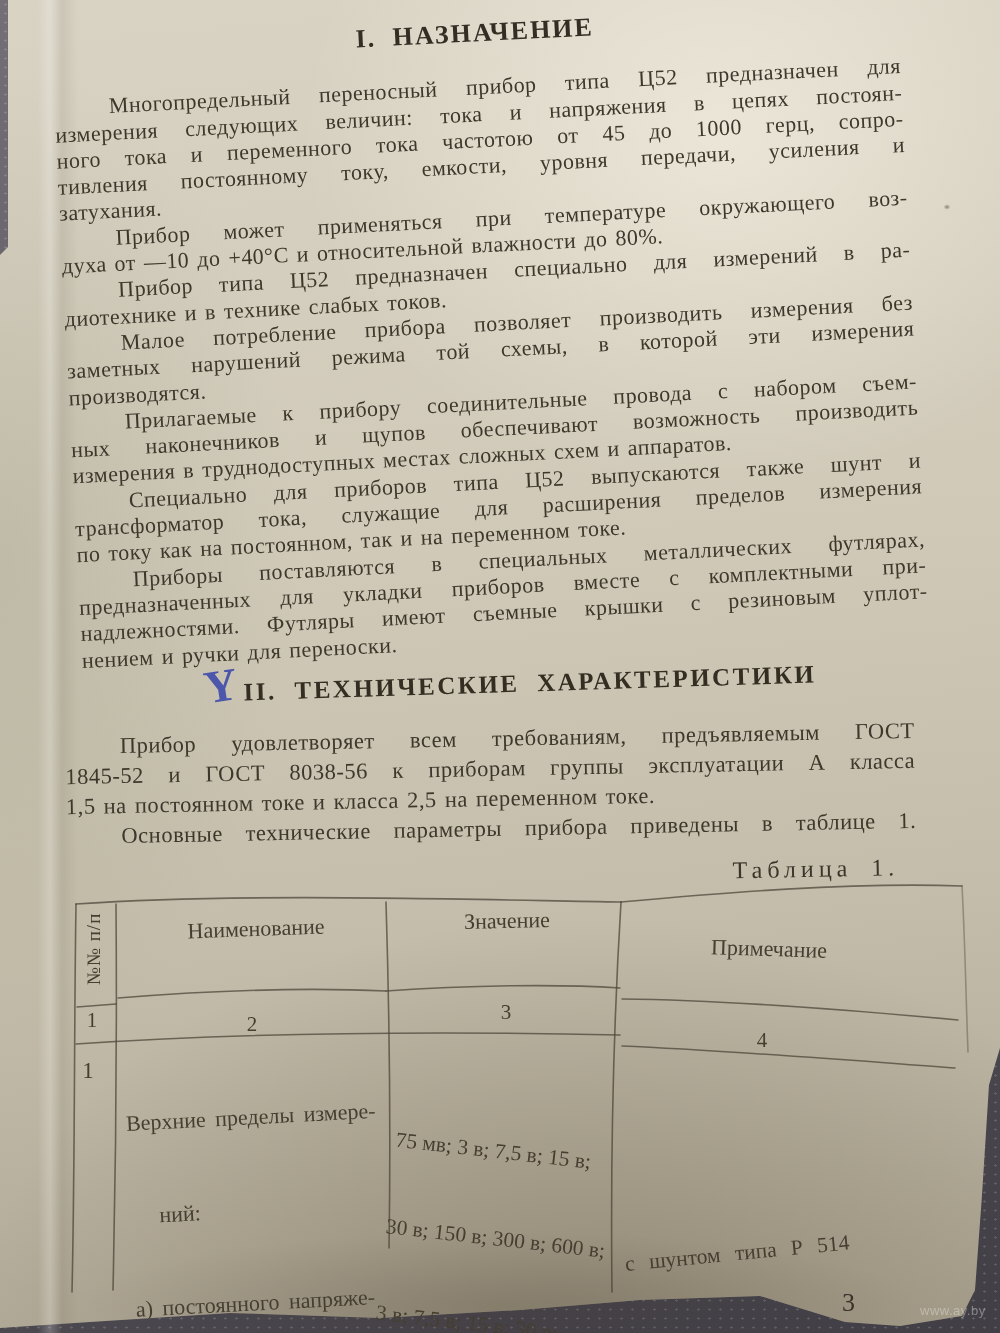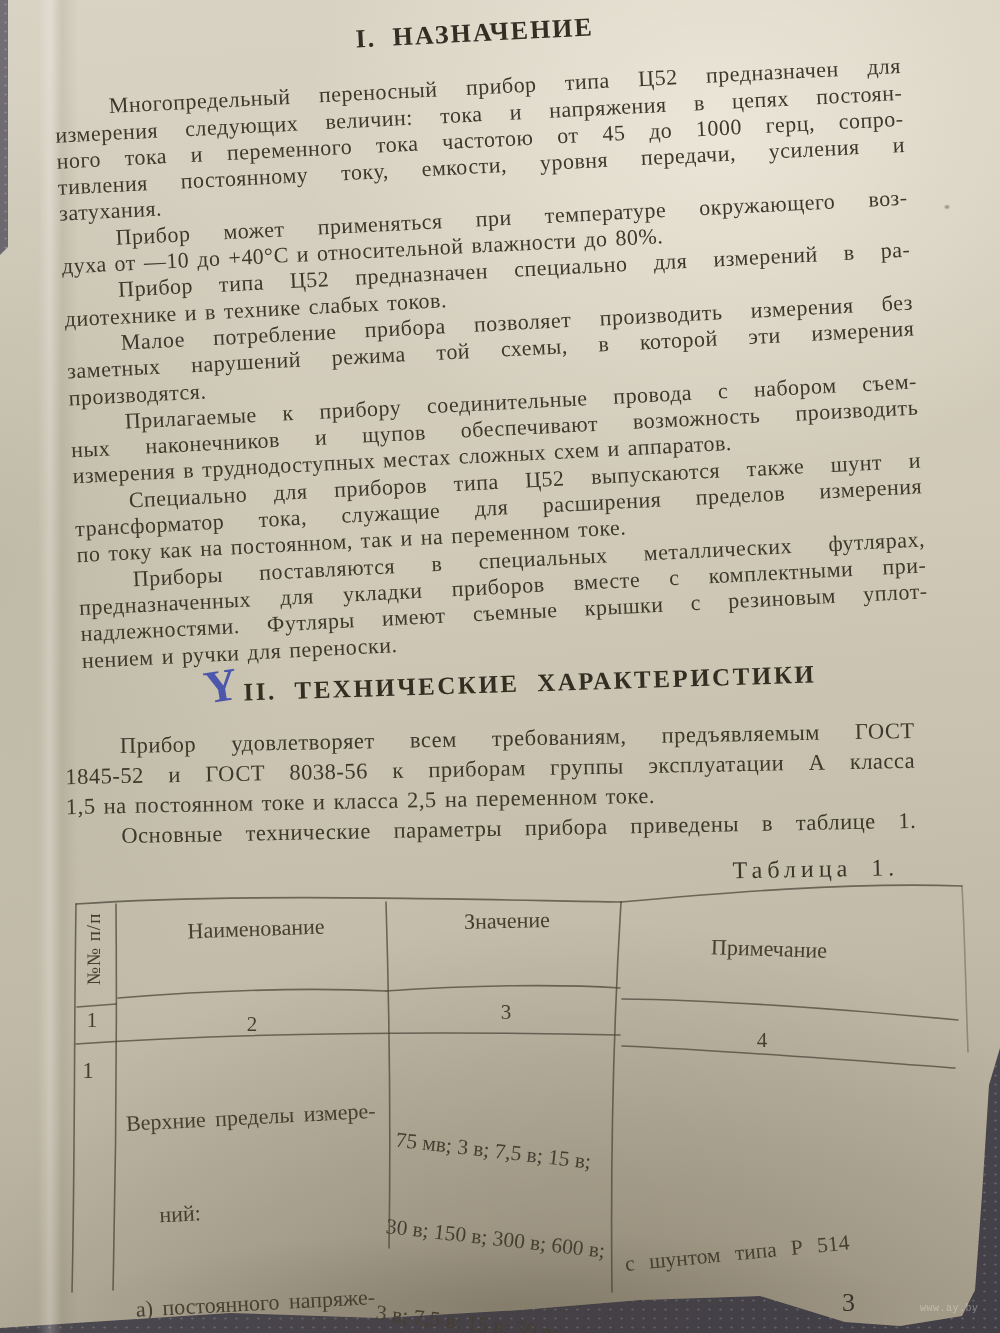--- a/index.html
+++ b/index.html
@@ -58,22 +58,22 @@
   .c-n3{left:492px;top:1000px;width:28px;text-align:center;font-size:21px;}
   .c-n4{left:748px;top:1028px;width:28px;text-align:center;font-size:21px;}
   .c-rownum{left:74px;top:1058px;width:28px;text-align:center;font-size:23px;}
   .c-name{left:122px;top:1046px;width:268px;transform:rotate(-3deg);transform-origin:0 0;
     line-height:31px;font-size:22px;white-space:pre;word-spacing:4px;}
   .c-val{left:404px;top:1068px;width:232px;transform:rotate(6.5deg);transform-origin:0 0;
     line-height:29px;font-size:21.5px;white-space:pre;}
   .c-note{left:624px;top:1252px;width:280px;transform:rotate(-5.5deg);transform-origin:0 0;
     font-size:21.5px;word-spacing:9px;white-space:pre;}
   .pgnum{position:absolute;left:842px;top:1288px;font-size:26px;color:#38322a;}
-  .wm{position:absolute;left:920px;top:1303px;font-family:Liberation Mono, monospace;
-    font-size:10px;color:rgba(240,238,233,.38);letter-spacing:.5px;}
+  .wm{position:absolute;left:920px;top:1303px;font-family:Liberation Sans, sans-serif;
+    font-size:13px;color:rgba(240,238,233,.38);letter-spacing:.5px;}
 </style>
 </head>
 <body>
 
 <div class="canvas">
   <div class="base-dark"></div>
   <div class="paper"></div>
   <div class="crease"></div>
 
   <svg class="tlines" width="1000" height="1333">

